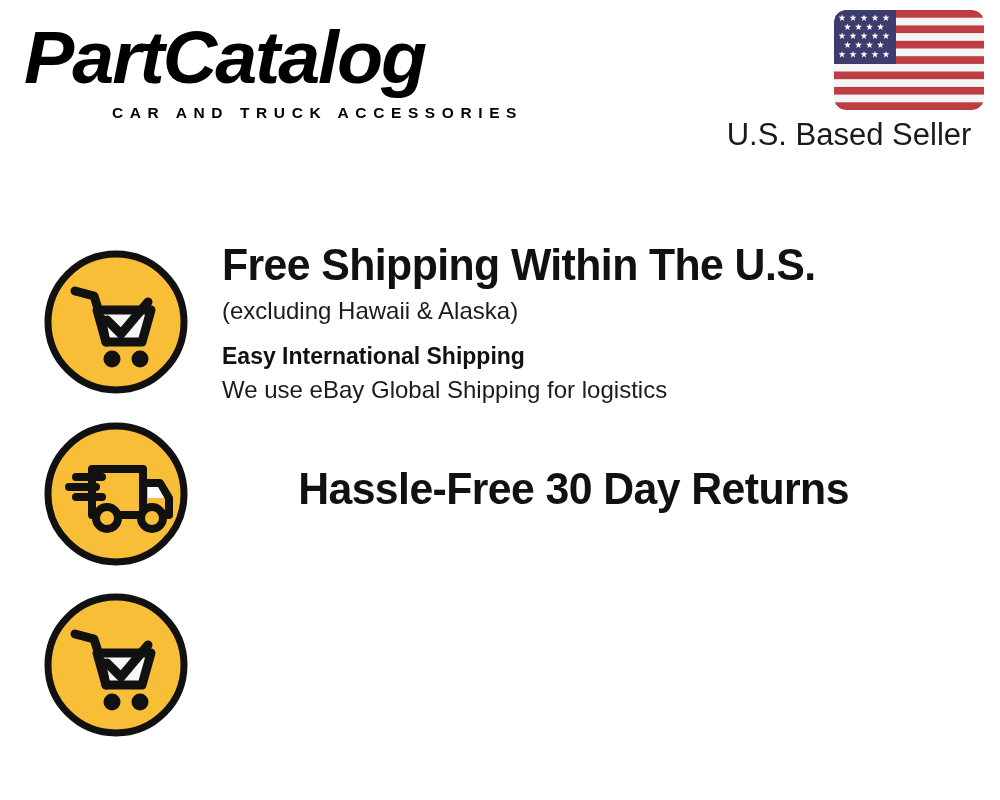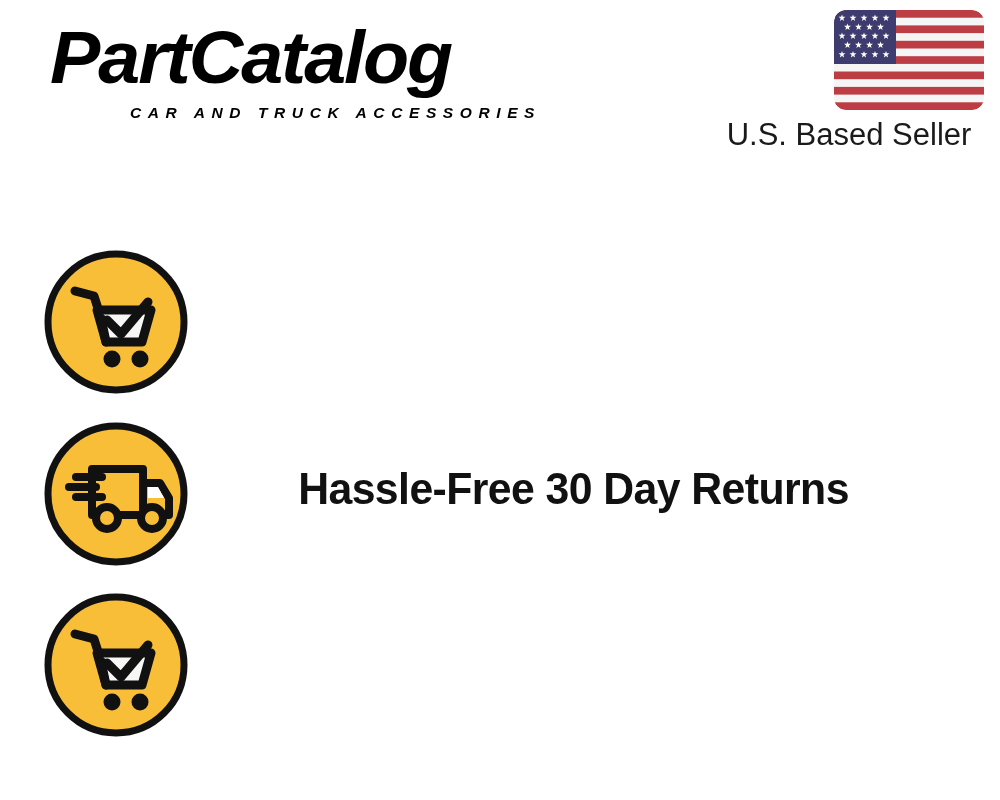--- a/index.html
+++ b/index.html
@@ -25,43 +25,41 @@
     height: 180px;
   }
 
   
   #brand-logo {
     position: absolute;
     left: 24px;
     top: 18px;
     width: 470px;
     height: 100px;
-    margin-left: 26px;
   }
   #brand-wordmark {
     position: absolute;
     left: 0;
     top: -4px;
     font-family: "Liberation Sans", sans-serif;
     font-style: italic;
     font-weight: 700;
     font-size: 74px;
     letter-spacing: -2.0px;
     line-height: 88px;
     color: #000000;
     transform: scaleX(1.02);
     transform-origin: left center;
     white-space: nowrap;
   }
   #brand-tagline {
     position: absolute;
-    left: 80px;
+    left: 88px;
     top: 86px;
     font-family: "Liberation Sans", sans-serif;
-    font-style: italic;
     font-weight: 700;
     font-size: 15.5px;
     letter-spacing: 6.6px;
     line-height: 18px;
     color: #000000;
     white-space: nowrap;
   }
 
   
   #seller-badge {
@@ -235,20 +233,26 @@
       <circle cx="74" cy="74" r="68" fill="#F9BE38" stroke="#111111" stroke-width="7"></circle>
       <path d="M33 43 L52 48 L59 70" fill="none" stroke="#111111" stroke-width="9" stroke-linecap="round" stroke-linejoin="round"></path>
       <path d="M55 62 L109 62 L100 94 L64 94 Z" fill="#F7F7F5"></path>
       <path d="M55 62 L109 62 L100 94 L64 94 Z" fill="none" stroke="#111111" stroke-width="9" stroke-linejoin="round" stroke-linecap="round"></path>
       <path d="M59 56 L102 102" fill="none" stroke="#F9BE38" stroke-width="0"></path>
       <path d="M65 72 L79 86 L106 54" fill="none" stroke="#111111" stroke-width="9" stroke-linecap="round" stroke-linejoin="round"></path>
       <path d="M59 70 L64 94" fill="none" stroke="#111111" stroke-width="9" stroke-linecap="round" stroke-linejoin="round"></path>
       <circle cx="70" cy="111" r="8.5" fill="#111111"></circle>
       <circle cx="98" cy="111" r="8.5" fill="#111111"></circle>
     </svg>
+    <div class="benefit-text">
+      <div class="benefit-title">Free Shipping Within The U.S.</div>
+      <div class="benefit-sub">(excluding Hawaii &amp; Alaska)</div>
+      <div class="benefit-sub-strong">Easy International Shipping</div>
+      <div class="benefit-sub-2">We use eBay Global Shipping for logistics</div>
+    </div>
   </div>
 
   <div class="benefit-row row-1">
     <svg class="benefit-icon" viewBox="0 0 148 148">
       <circle cx="74" cy="74" r="68" fill="#F9BE38" stroke="#111111" stroke-width="7"></circle>
       <path d="M50 49 L101 49 L101 95 L50 95 Z" fill="none" stroke="#111111" stroke-width="8" stroke-linejoin="round"></path>
       <path d="M101 63 L118 63 L127 78 L127 95 L101 95 Z" fill="none" stroke="#111111" stroke-width="8" stroke-linejoin="round"></path>
       <path d="M106 67 L116 67 L122 78 L106 78 Z" fill="#FFFFFF"></path>
       <path d="M34 57 L60 57" stroke="#111111" stroke-width="8" stroke-linecap="round"></path>
       <path d="M27 67 L54 67" stroke="#111111" stroke-width="8" stroke-linecap="round"></path>

